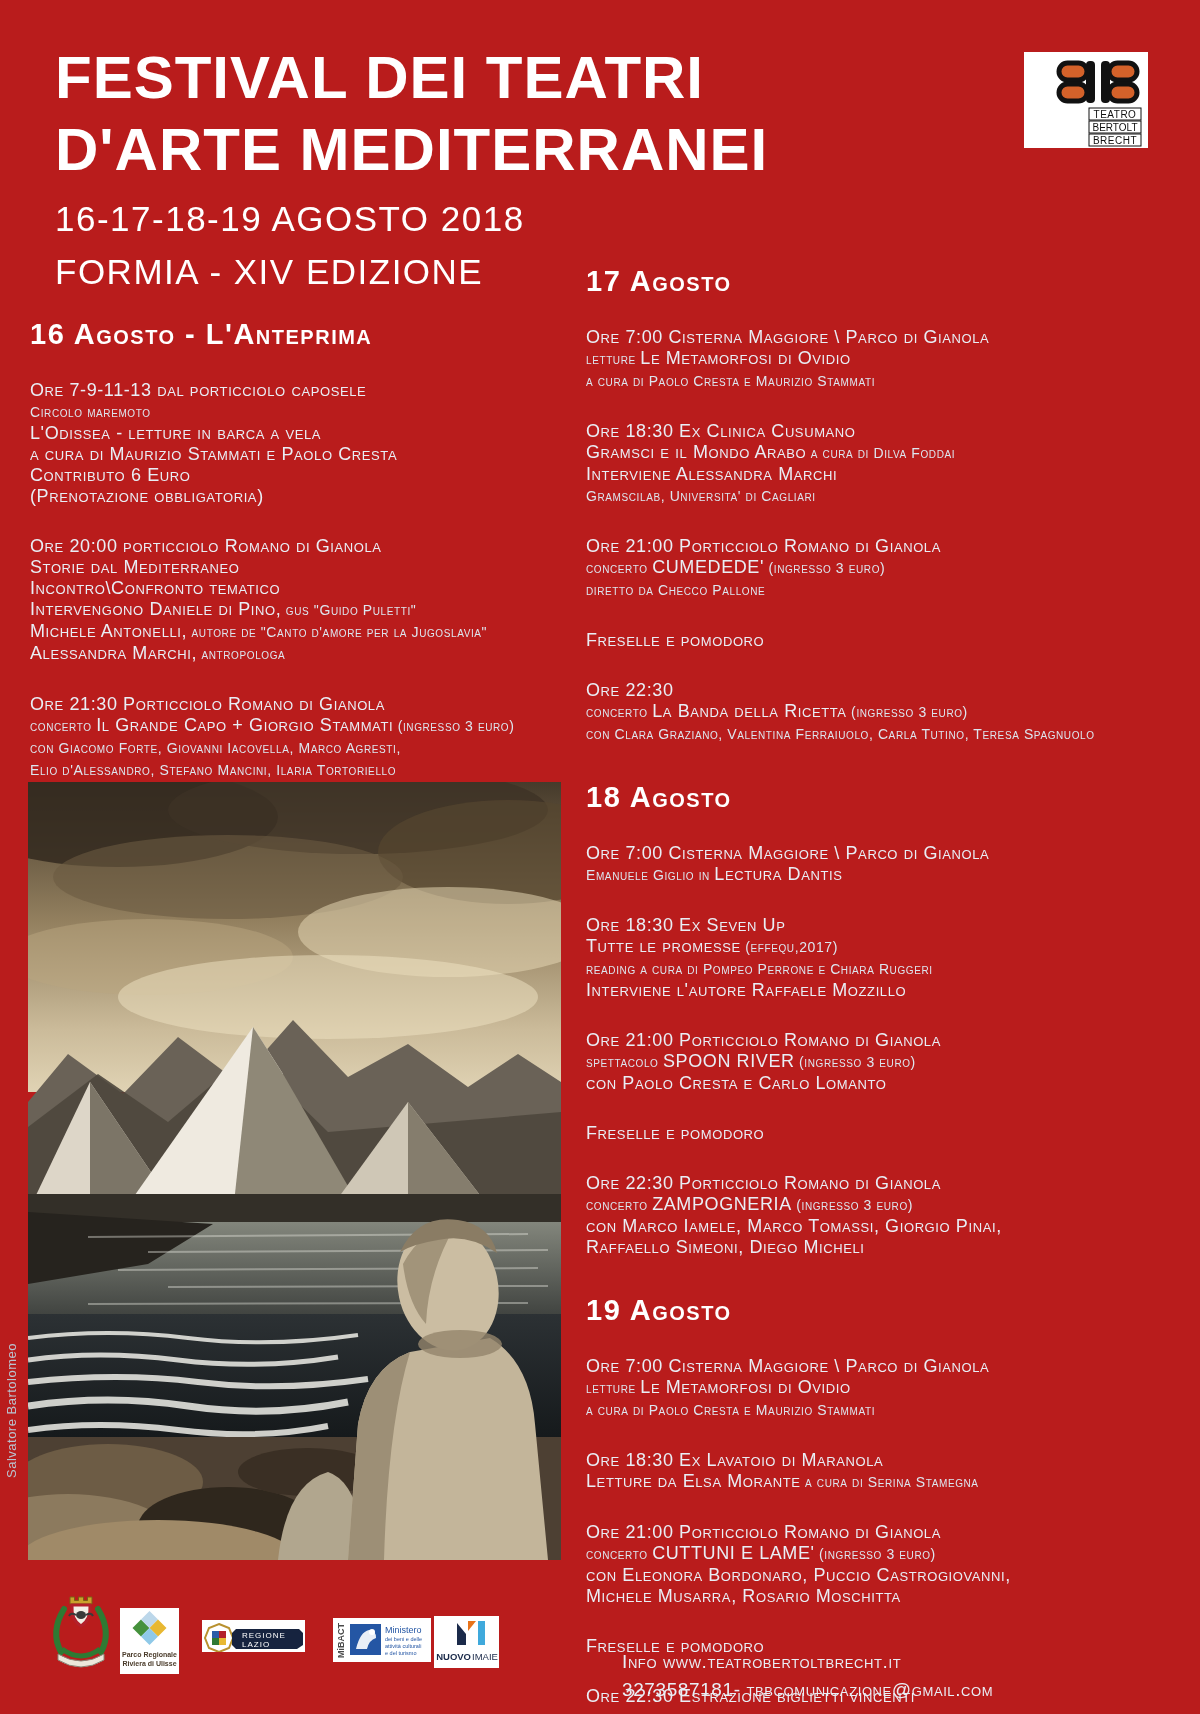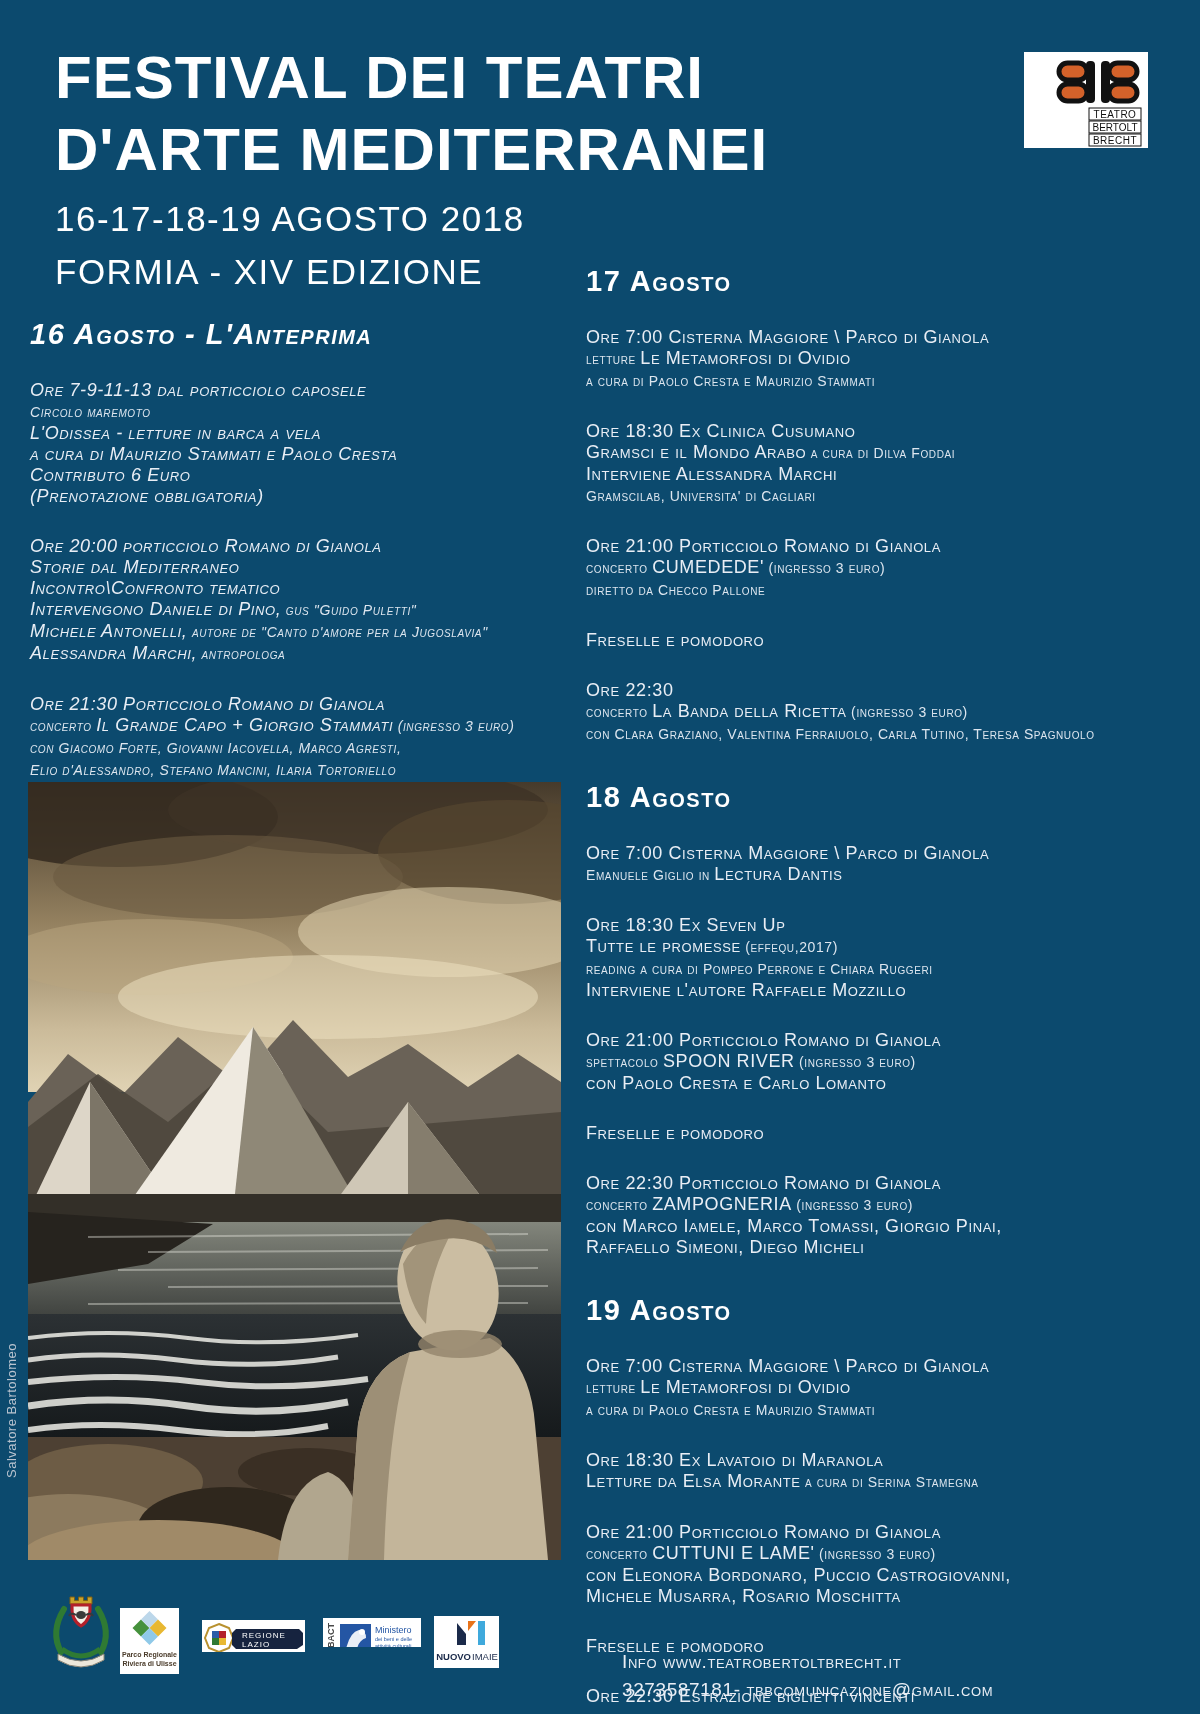--- a/index.html
+++ b/index.html
@@ -1,38 +1,38 @@
 <!DOCTYPE html>
 <html><head>
 <meta charset="utf-8">
 <style>
   html,body{margin:0;padding:0;background:#222;}
   .poster{
     position:relative; width:1200px; height:1714px; overflow:hidden;
-    background:#0c4a6e;
+    background:#b91c1c;
     font-family:"Liberation Sans", sans-serif;
   }
   
   .poster-title{
     position:absolute; left:55px; top:42px; color:#ffffff;
     font-size:60px; font-weight:bold; line-height:72px; letter-spacing:1px;
   }
   .poster-subtitle{
     position:absolute; left:55px; top:192px; color:#ffffff;
     font-size:35px; font-weight:normal; line-height:53px; letter-spacing:1.5px;
   }
   
   .tbb-logo{
     position:absolute; left:1024px; top:52px; width:100px; height:96px;
     background:#ffffff;
     padding-left:24px;
   }
   
   .col{position:absolute;}
-  .col-left{left:30px; top:318px; width:540px;font-style:italic;}
+  .col-left{left:30px; top:318px; width:540px;}
   .col-right{left:586px; top:265px; width:604px;}
   .sec-heading{
     margin:36px 0 26px 0; color:#ffffff; font-size:29px; line-height:33px;
     font-weight:bold; font-variant:small-caps; letter-spacing:1.5px;
   }
   section:first-child .sec-heading{margin-top:0;}
   .event{margin-bottom:18px;margin-top:29px;}
   .line{
     color:#e9eef5; font-variant:small-caps; letter-spacing:0.6px; line-height:21px;
   }
@@ -48,21 +48,21 @@
   
   .footer{position:absolute; left:622px; top:1648px;}
   .footer .line{line-height:27px;}
   .footer .seg-md{font-size:19px;}
   
   .sponsor{position:absolute; background:#ffffff; overflow:hidden;}
   .sponsor-formia{left:46px; top:1592px; width:70px; height:78px; background:transparent;}
   .sponsor-parco{left:120px; top:1608px; width:59px; height:66px; text-align:center;}
   .parco-text{font-size:7px; font-weight:bold; color:#4a3b2a; line-height:9px;}
   .sponsor-lazio{left:202px; top:1620px; width:103px; height:32px;}
-  .sponsor-mibact{left:323px; top:1618px; width:98px; height:29px;}
+  .sponsor-mibact{left:333px; top:1618px; width:98px; height:44px;}
   .sponsor-imaie{left:434px; top:1616px; width:65px; height:52px;}
 </style>
 </head>
 <body>
 
 <div class="poster">
 
   <div class="poster-title">
     <div>FESTIVAL DEI TEATRI</div>
     <div>D'ARTE MEDITERRANEI</div>

